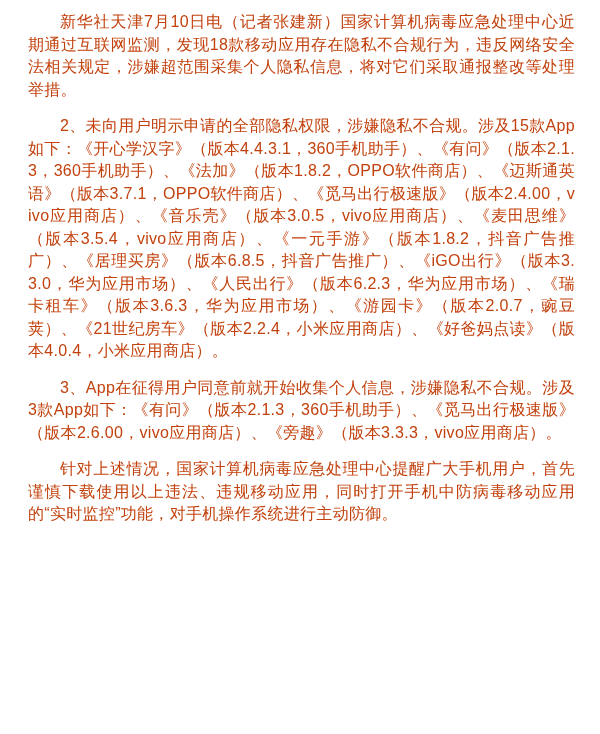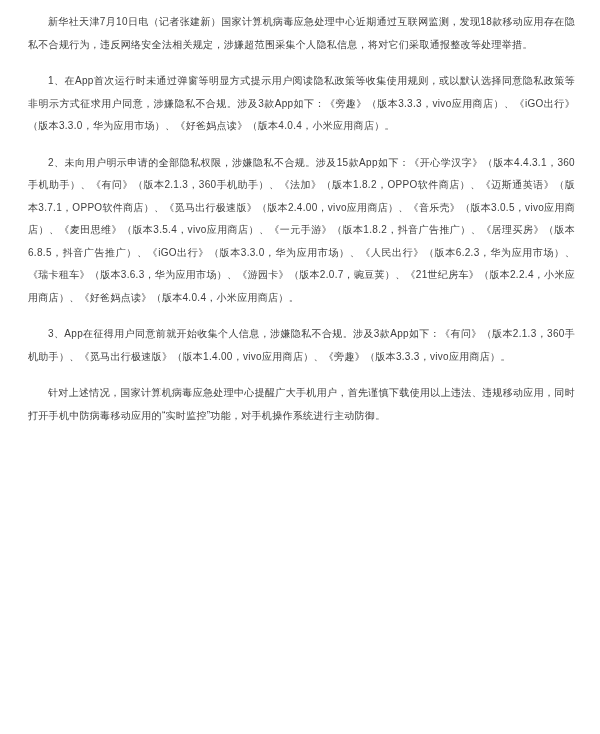--- a/index.html
+++ b/index.html
@@ -14,35 +14,34 @@
   }
   .article {
     box-sizing: border-box;
     width: 600px;
     min-height: 734px;
     padding: 11px 25px 10px 28px;
     background: #ffffff;
   }
   .article p {
     margin: 0 0 14px 0;
-    font-size: 10px;
+    font-size: 16px;
     line-height: 22.5px;
-    color: #404040;
+    color: #c2410c;
     text-indent: 2em;
     text-align: justify;
     text-justify: inter-ideograph;
     letter-spacing: 0.3px;
     word-break: break-all;
   }
   .article p:last-child {
     margin-bottom: 0;
   }
 </style>
 </head>
 <body>
 
 <div class="article">
   <p>新华社天津7月10日电（记者张建新）国家计算机病毒应急处理中心近期通过互联网监测，发现18款移动应用存在隐私不合规行为，违反网络安全法相关规定，涉嫌超范围采集个人隐私信息，将对它们采取通报整改等处理举措。</p>
-  <p>1、在App首次运行时未通过弹窗等明显方式提示用户阅读隐私政策等收集使用规则，或以默认选择同意隐私政策等非明示方式征求用户同意，涉嫌隐私不合规。涉及3款App如下：《旁趣》（版本3.3.3，vivo应用商店）、《iGO出行》（版本3.3.0，华为应用市场）、《好爸妈点读》（版本4.0.4，小米应用商店）。</p>
   <p>2、未向用户明示申请的全部隐私权限，涉嫌隐私不合规。涉及15款App如下：《开心学汉字》（版本4.4.3.1，360手机助手）、《有问》（版本2.1.3，360手机助手）、《法加》（版本1.8.2，OPPO软件商店）、《迈斯通英语》（版本3.7.1，OPPO软件商店）、《觅马出行极速版》（版本2.4.00，vivo应用商店）、《音乐壳》（版本3.0.5，vivo应用商店）、《麦田思维》（版本3.5.4，vivo应用商店）、《一元手游》（版本1.8.2，抖音广告推广）、《居理买房》（版本6.8.5，抖音广告推广）、《iGO出行》（版本3.3.0，华为应用市场）、《人民出行》（版本6.2.3，华为应用市场）、《瑞卡租车》（版本3.6.3，华为应用市场）、《游园卡》（版本2.0.7，豌豆荚）、《21世纪房车》（版本2.2.4，小米应用商店）、《好爸妈点读》（版本4.0.4，小米应用商店）。</p>
-  <p>3、App在征得用户同意前就开始收集个人信息，涉嫌隐私不合规。涉及3款App如下：《有问》（版本2.1.3，360手机助手）、《觅马出行极速版》（版本1.4.00，vivo应用商店）、《旁趣》（版本3.3.3，vivo应用商店）。</p>
+  <p>3、App在征得用户同意前就开始收集个人信息，涉嫌隐私不合规。涉及3款App如下：《有问》（版本2.1.3，360手机助手）、《觅马出行极速版》（版本2.6.00，vivo应用商店）、《旁趣》（版本3.3.3，vivo应用商店）。</p>
   <p>针对上述情况，国家计算机病毒应急处理中心提醒广大手机用户，首先谨慎下载使用以上违法、违规移动应用，同时打开手机中防病毒移动应用的“实时监控”功能，对手机操作系统进行主动防御。</p>
 </div>
 
 </body></html>

